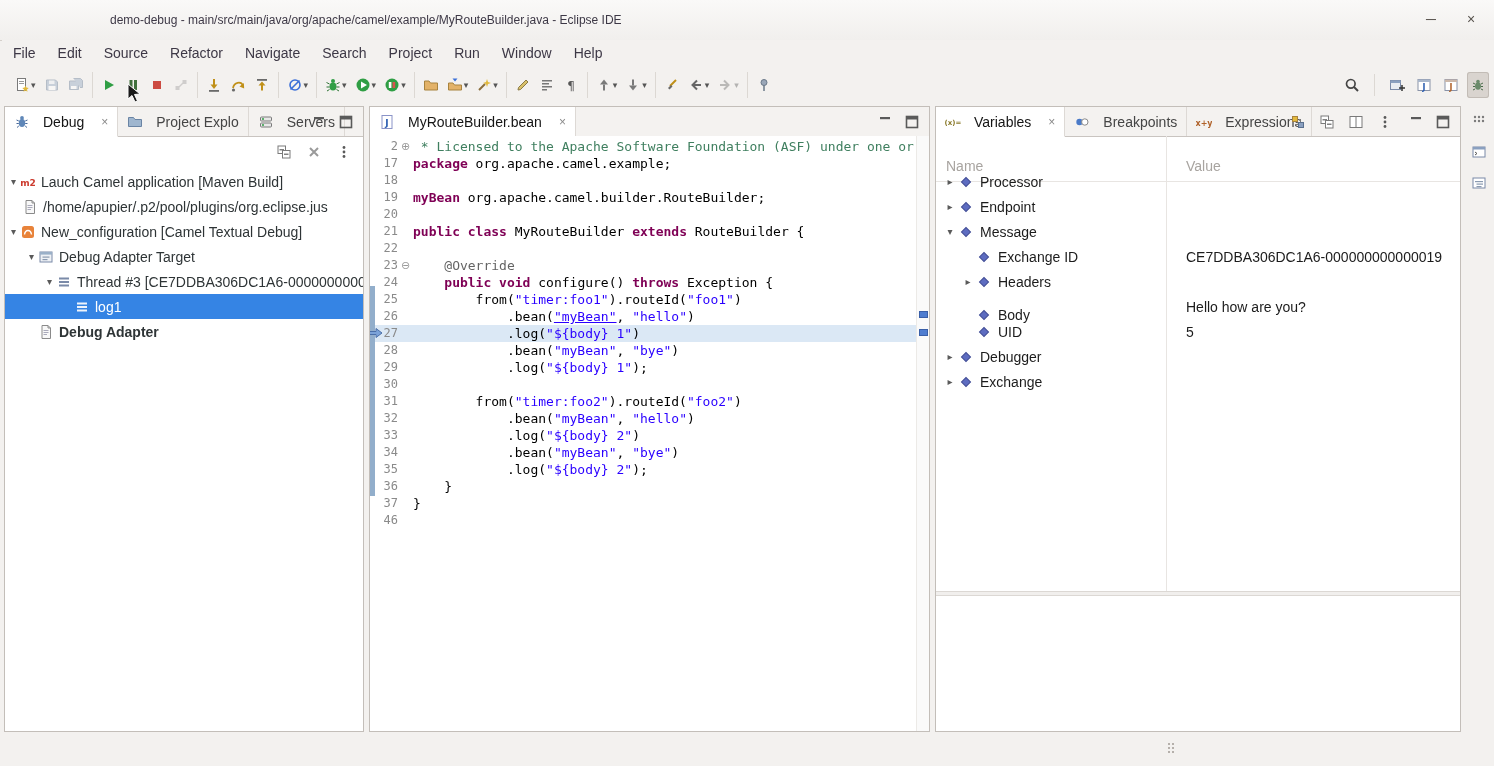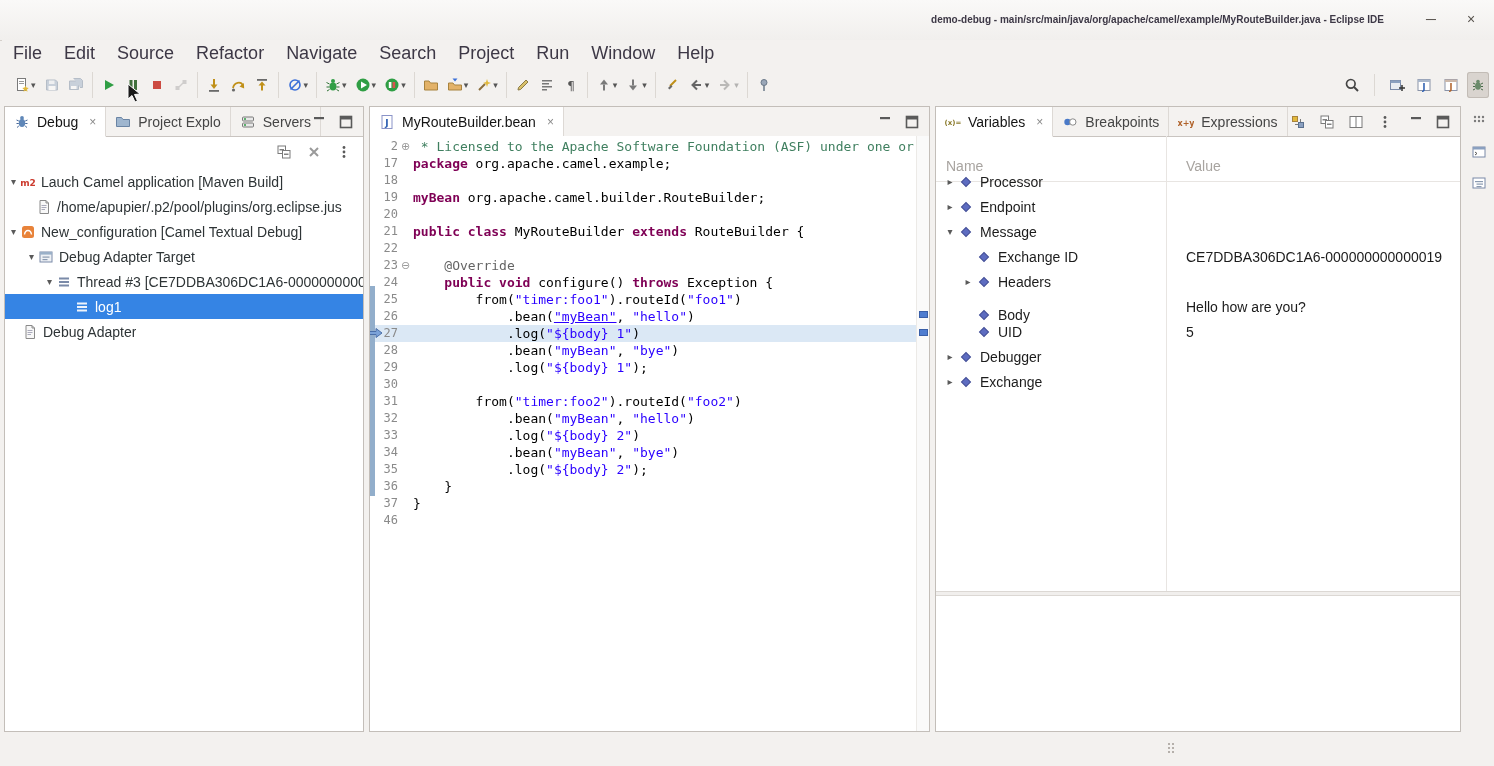--- a/index.html
+++ b/index.html
@@ -1,47 +1,47 @@
 <!DOCTYPE html>
 <html><head>
 <meta charset="utf-8">
 <style>
   html,body{margin:0;padding:0;}
   body{width:1494px;height:766px;overflow:hidden;position:relative;background:#f3f1ef;
        font-family:"Liberation Sans",sans-serif;color:#2e3436;}
   
   #titlebar{position:absolute;left:0;top:0;right:0;height:40px;
     background:linear-gradient(#faf9f8,#f1efed);border-bottom:1px solid #d5d0cb;}
-  #window-title{position:absolute;left:110px;right:110px;top:0;line-height:40px;text-align:right;
-    font-weight:bold;font-size:10px;color:#3d3846;white-space:nowrap;overflow:hidden;}
+  #window-title{position:absolute;left:110px;right:110px;top:0;line-height:40px;text-align:left;
+    font-weight:normal;font-size:12px;color:#3d3846;white-space:nowrap;overflow:hidden;}
   #win-controls{position:absolute;right:10px;top:7px;display:flex;gap:14px;}
   .win-btn{width:26px;height:26px;border-radius:50%;text-align:center;line-height:25px;
     font-size:14px;color:#57524d;}
   
-  #menubar{position:absolute;top:40px;left:2px;right:0;height:26px;background:#f3f1ef;font-size:18px;}
+  #menubar{position:absolute;top:40px;left:2px;right:0;height:26px;background:#f3f1ef;font-size:14px;}
   .menu-item{display:inline-block;padding:0 11px;line-height:26px;color:#3d3846;}
   #toolbar{position:absolute;top:66px;left:0;right:0;height:37px;background:#f3f1ef;}
   #toolbar-left{position:absolute;left:6px;top:0;height:37px;display:flex;align-items:center;}
   #toolbar-right{position:absolute;right:4px;top:0;height:37px;display:flex;align-items:center;gap:3px;}
   .tb-group{display:flex;align-items:center;padding:0 4px;border-right:1px solid #dcd8d3;height:26px;}
   .tb-group:last-child{border-right:none;}
   .tb-btn{display:flex;align-items:center;background:none;border:none;padding:2px 3px;margin:0 1px;height:26px;cursor:default;}
   .tb-btn.disabled{opacity:.4;}
   .tb-btn .dd{font-size:9px;color:#555;margin-left:1px;}
   .tb-btn.active{background:#d9d4cf;border-radius:3px;box-shadow:inset 0 0 0 1px #c2bcb6;}
   .tb-sep{width:1px;height:22px;background:#dcd8d3;margin:0 7px;}
   .icon{display:inline-flex;width:16px;height:16px;align-items:center;justify-content:center;}
   .icon svg{display:block;}
   
   .panel{position:absolute;top:106px;height:626px;background:#fff;border:1px solid #c3beb9;box-sizing:border-box;}
   #left-panel{left:4px;width:360px;}
   #editor-panel{left:369px;width:561px;}
   #right-panel{left:935px;width:526px;}
   .tabrow{position:relative;height:29px;background:#f4f2f0;border-bottom:1px solid #c9c4c0;display:flex;}
-  .tab{display:inline-flex;align-items:center;gap:7px;padding:0 9px;font-size:14px;color:#454545;
+  .tab{display:inline-flex;align-items:center;gap:13px;padding:0 9px;font-size:14px;color:#454545;
     border-right:1px solid #ddd9d5;position:relative;white-space:nowrap;}
   .tab.active{background:#fff;margin-bottom:-1px;border-bottom:1px solid #fff;color:#141414;}
   .tab-close{margin-left:4px;color:#8a8a8a;font-size:12px;}
   .panel-controls{position:absolute;right:8px;top:6px;display:flex;gap:9px;z-index:6;}
   .icon-btn{width:18px;height:18px;display:inline-flex;align-items:center;justify-content:center;
     background:none;border:none;padding:0;}
   
   #debug-view-toolbar{position:absolute;top:33px;right:10px;display:flex;gap:12px;align-items:center;height:24px;z-index:5;}
   #debug-tree{position:absolute;top:62px;left:0;right:0;bottom:0;overflow:hidden;font-size:14px;}
   .tree-row{height:25px;display:flex;align-items:center;white-space:nowrap;overflow:hidden;}
@@ -506,21 +506,21 @@
     <div id="debug-tree">
         <div class="tree-row" style="padding-left: 2px;">
           <span class="expander">▾</span>
           <span class="icon">
             <svg width="16" height="16" viewBox="0 0 16 16">
               <text x="8" y="11.5" font-size="9" font-weight="bold" fill="#cc3b2e" text-anchor="middle" font-family="DejaVu Sans">m2</text>
             </svg>
           </span>
           <span class="tree-label">Lauch Camel application [Maven Build]</span>
         </div>
-        <div class="tree-row" style="padding-left: 18px;">
+        <div class="tree-row" style="padding-left: 4px;">
           <span class="expander"></span>
           <span class="icon">
             <svg width="16" height="16" viewBox="0 0 16 16">
               <path d="M4 1.5 h6 l2.5 2.5 v10.5 h-8.5 Z" fill="#f8f8f8" stroke="#8a8a8a"></path>
               <path d="M10 1.5 v2.5 h2.5" fill="none" stroke="#8a8a8a"></path>
               <rect x="5.5" y="6" width="5" height="1" fill="#aab"></rect>
               <rect x="5.5" y="8" width="5" height="1" fill="#aab"></rect>
               <rect x="5.5" y="10" width="3.5" height="1" fill="#aab"></rect>
             </svg>
           </span>
@@ -563,21 +563,21 @@
           <span class="expander"></span>
           <span class="icon">
             <svg width="16" height="16" viewBox="0 0 16 16">
               <rect x="3" y="3.5" width="10" height="2" fill="currentColor"></rect>
               <rect x="3" y="7" width="10" height="2" fill="currentColor"></rect>
               <rect x="3" y="10.5" width="10" height="2" fill="currentColor"></rect>
             </svg>
           </span>
           <span class="tree-label">log1</span>
         </div>
-        <div class="tree-row" style="padding-left: 4px;">
+        <div class="tree-row" style="padding-left: 20px; font-weight: bold;">
           <span class="expander"></span>
           <span class="icon">
             <svg width="16" height="16" viewBox="0 0 16 16">
               <path d="M4 1.5 h6 l2.5 2.5 v10.5 h-8.5 Z" fill="#f8f8f8" stroke="#8a8a8a"></path>
               <path d="M10 1.5 v2.5 h2.5" fill="none" stroke="#8a8a8a"></path>
               <rect x="5.5" y="6" width="5" height="1" fill="#aab"></rect>
               <rect x="5.5" y="8" width="5" height="1" fill="#aab"></rect>
               <rect x="5.5" y="10" width="3.5" height="1" fill="#aab"></rect>
             </svg>
           </span>

